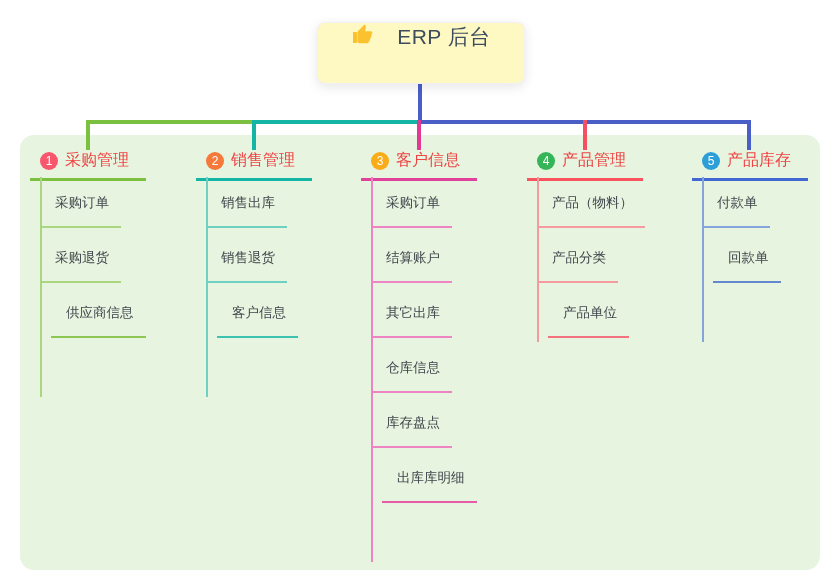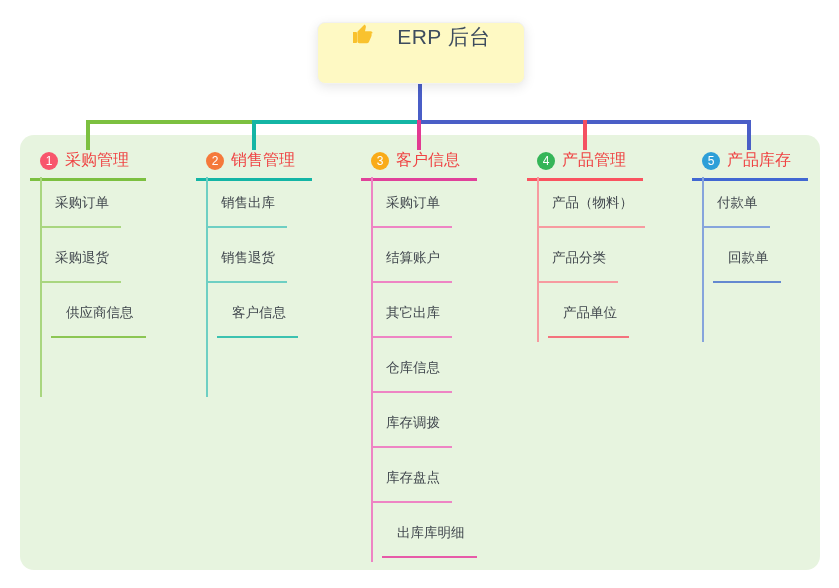--- a/index.html
+++ b/index.html
@@ -134,23 +134,20 @@
       <div class="child">
           <span>结算账户</span>
         </div>
       <div class="child">
           <span>其它出库</span>
         </div>
       <div class="child">
           <span>仓库信息</span>
         </div>
       <div class="child">
-          <span>库存调拨</span>
-        </div>
-      <div class="child">
           <span>库存盘点</span>
         </div>
       <div class="child">
           <span>出库库明细</span>
         </div>
     </div>
   </div>
 
   <div class="branch col4">
     <div class="branch-header">

